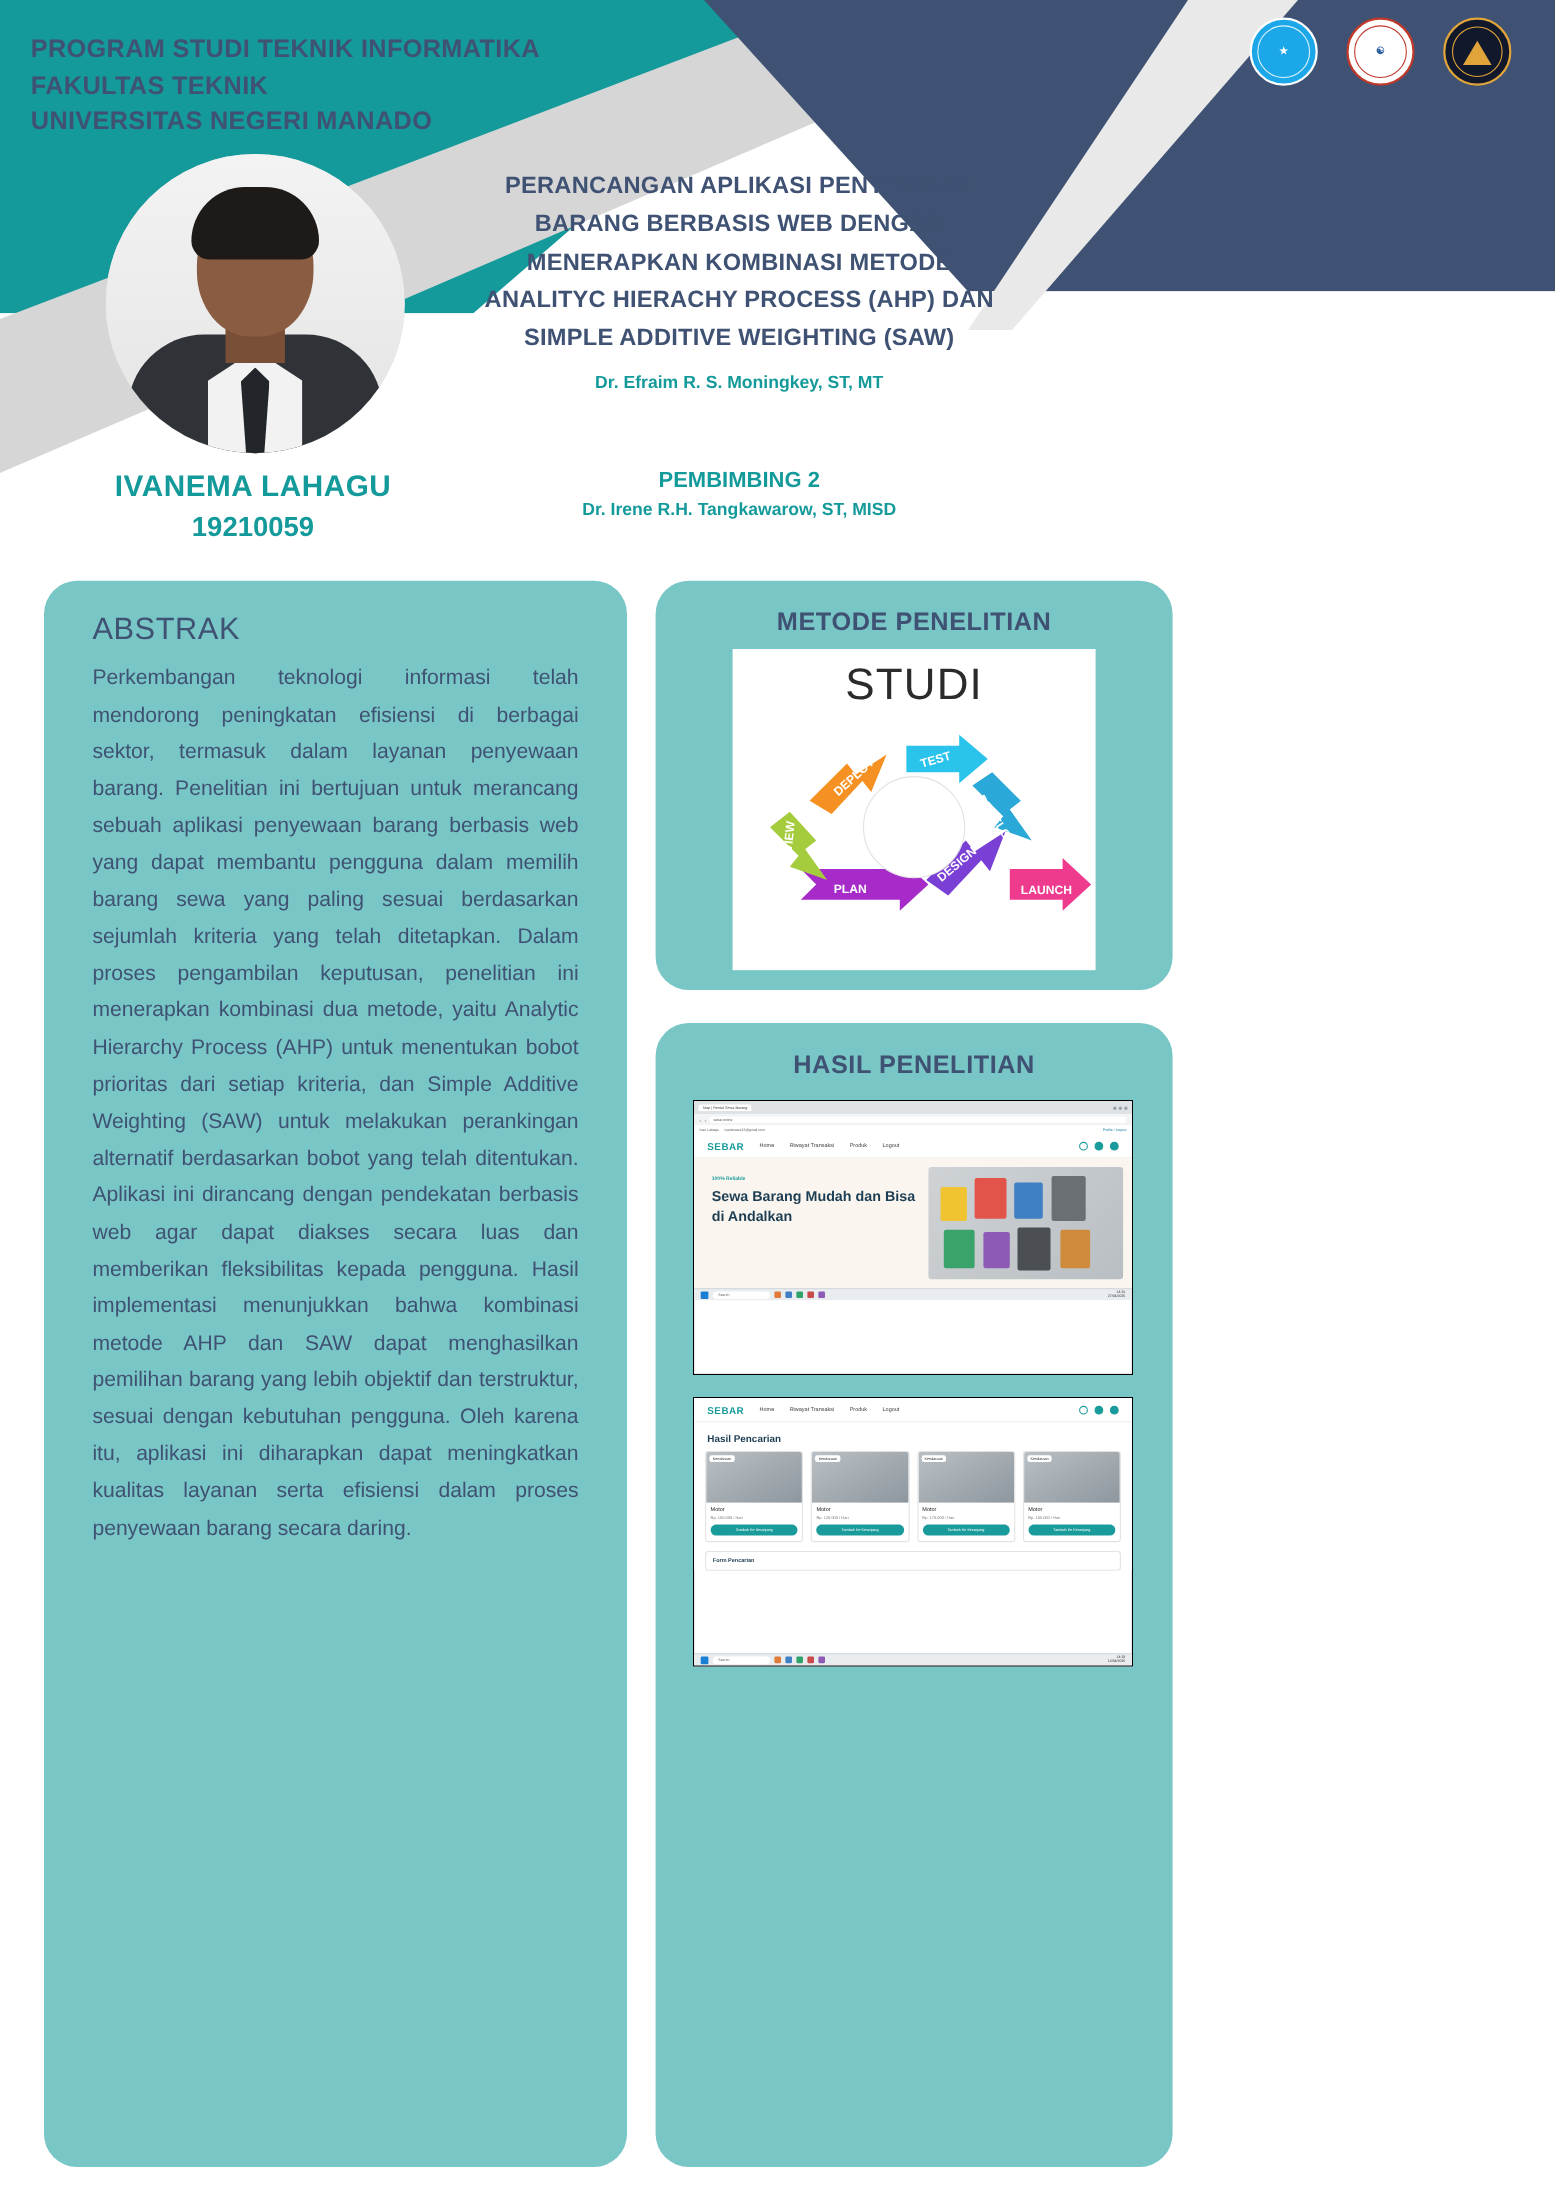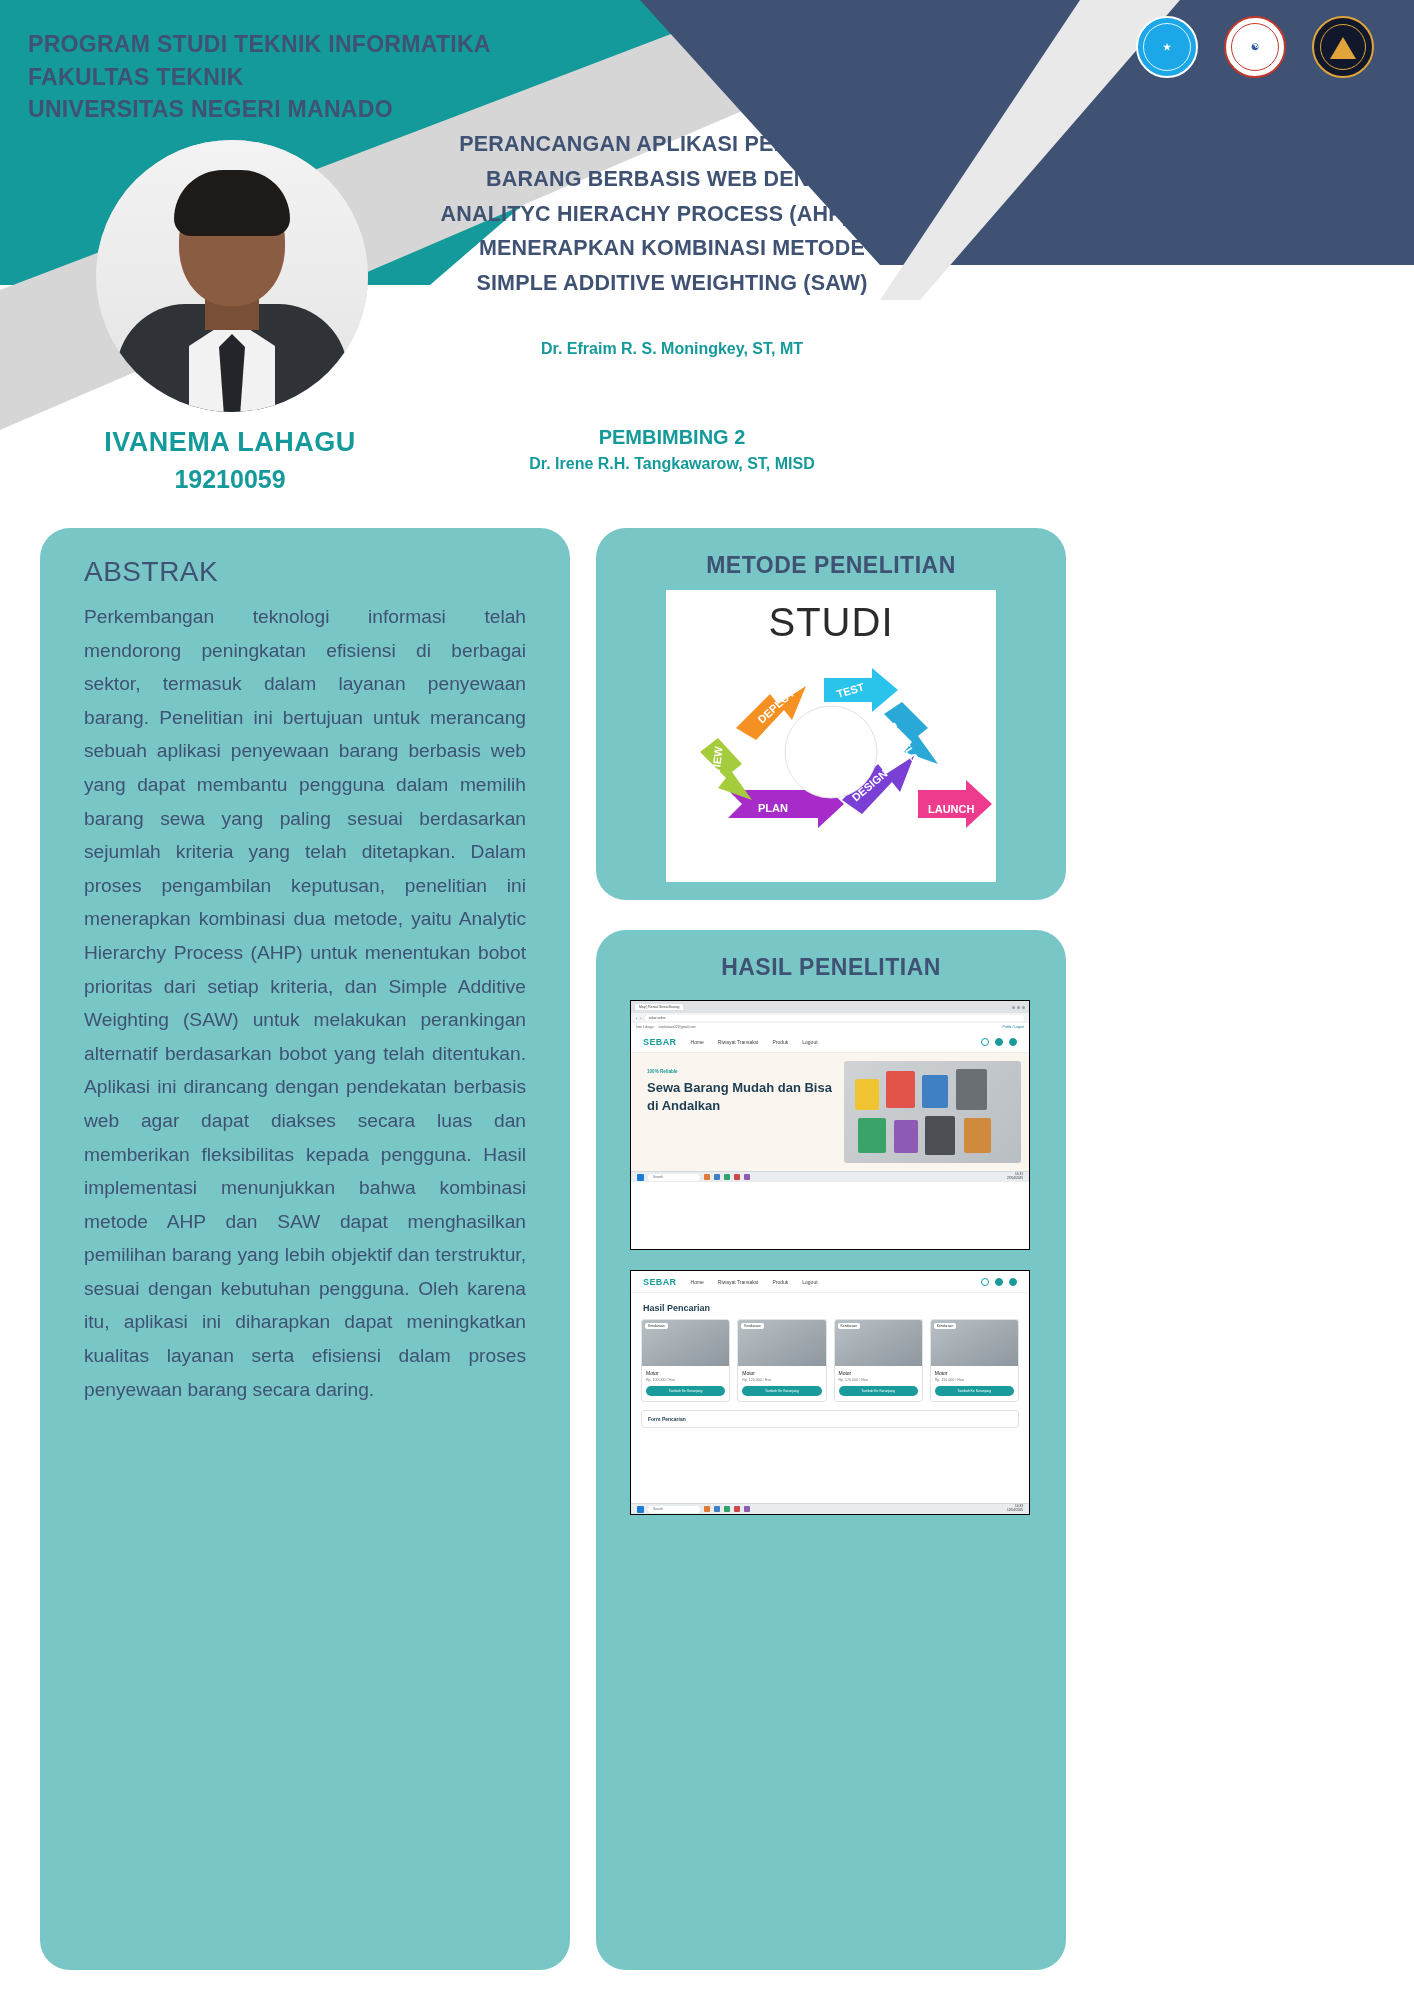--- a/index.html
+++ b/index.html
@@ -89,21 +89,21 @@
     position:absolute; left:50%; bottom:-14px; transform:translateX(-50%);
     width:26px; height:92px; background:#22262b;
     clip-path: polygon(50% 0, 100% 14%, 78% 100%, 22% 100%, 0 14%);
   }
   .ph-neck {
     position:absolute; left:50%; top:150px; transform:translateX(-50%);
     width:54px; height:40px; background:#7a4f38;
   }
 
   .title-block {
-    position:absolute; top:127px; left:392px; width:560px; z-index:9;
+    position:absolute; top:151px; left:392px; width:560px; z-index:9;
     text-align:center; color:#3f5273; font-weight:bold;
     font-size:21.5px; line-height:1.62; letter-spacing:0.2px;
   }
 
   .sup-block {
     position:absolute; left:392px; width:560px; text-align:center;
     color:#149a9a; font-weight:bold; z-index:9;
   }
   .sup1 { top:337px; }
   .sup2 { top:422px; }
@@ -267,22 +267,22 @@
   <div class="ph-shirt"></div>
   <div class="ph-tie"></div>
   <div class="ph-neck"></div>
   <div class="ph-head"></div>
   <div class="ph-hair"></div>
 </div>
 
 <div class="title-block">
   <div>PERANCANGAN APLIKASI PENYEWAAN</div>
   <div>BARANG BERBASIS WEB DENGAN</div>
+  <div>MENERAPKAN KOMBINASI METODE</div>
   <div>ANALITYC HIERACHY PROCESS (AHP) DAN</div>
-  <div>MENERAPKAN KOMBINASI METODE</div>
   <div>SIMPLE ADDITIVE WEIGHTING (SAW)</div>
 </div>
 
 <div class="sup-block sup1">
   <div class="sup-name">Dr. Efraim R. S. Moningkey, ST, MT</div>
 </div>
 <div class="sup-block sup2">
   <div class="sup-role">PEMBIMBING 2</div>
   <div class="sup-name">Dr. Irene R.H. Tangkawarow, ST, MISD</div>
 </div>

